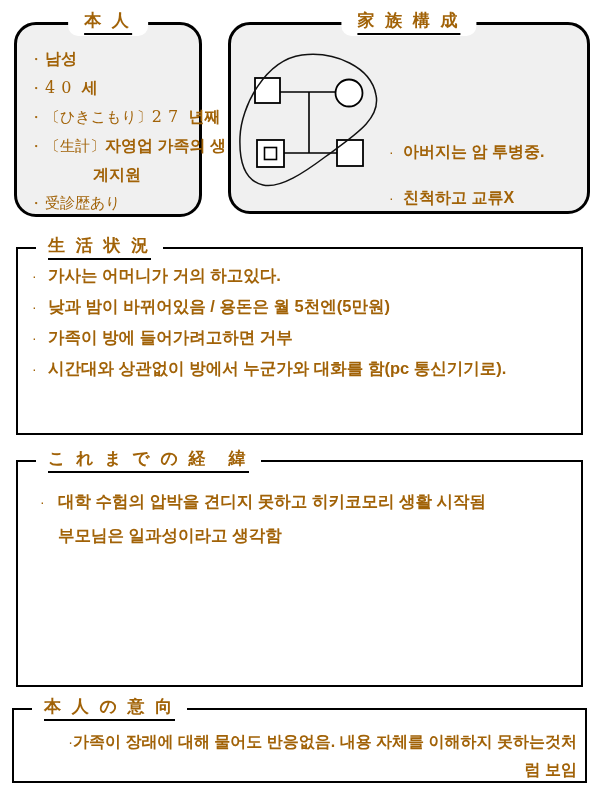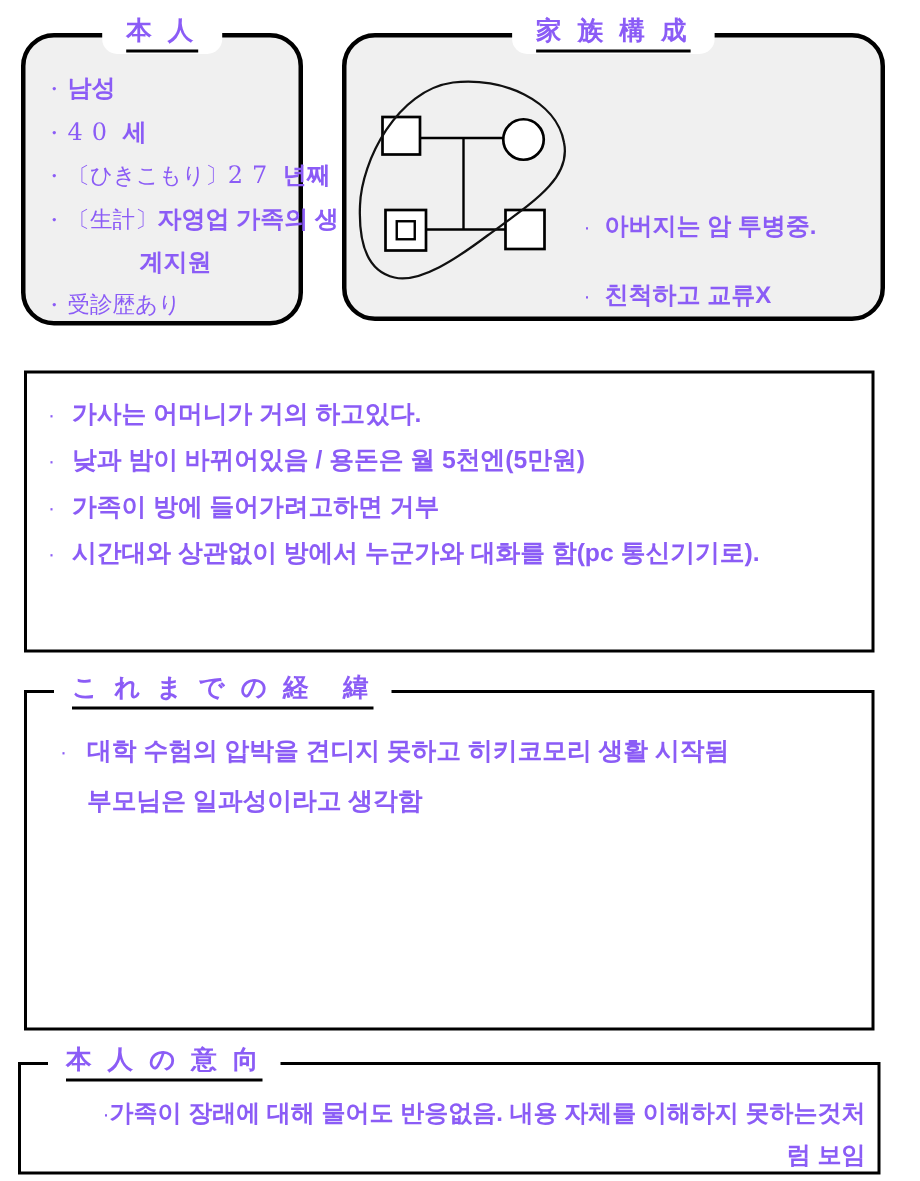--- a/index.html
+++ b/index.html
@@ -1,17 +1,17 @@
 <!DOCTYPE html>
 <html><head>
 <meta charset="utf-8">
 <style>
   html,body{margin:0;padding:0;background:#ffffff;}
   .page{position:relative;width:613px;height:787px;background:#ffffff;
-        font-family:"Liberation Sans",sans-serif;color:#8b5cf6;overflow:hidden;}
+        font-family:"Liberation Sans",sans-serif;color:#a16207;overflow:hidden;}
 
   
   .roundbox{position:absolute;background:#f0f0f0;border:3px solid #000;border-radius:22px;box-sizing:border-box;}
   .sqbox{position:absolute;background:#ffffff;border:2px solid #000;box-sizing:border-box;}
 
   
   .chip{position:absolute;background:#ffffff;font-weight:bold;font-size:17px;line-height:1.2;white-space:nowrap;z-index:3;}
   .chip-center{left:50%;transform:translateX(-50%);top:-17px;padding:3px 16px 5px;border-radius:10px;}
   .chip-left{left:18px;top:-13px;padding:0 12px 2px;}
   .chip .t{border-bottom:2px solid #000;padding-bottom:3px;letter-spacing:3px;}
@@ -101,20 +101,23 @@
 
     <div class="fam-note" style="top:112px;">
       <div><span class="b">·</span><span>아버지는 암 투병중.</span></div>
     </div>
     <div class="fam-note" style="top:158px;">
       <div><span class="b">·</span><span>친척하고 교류X</span></div>
     </div>
   </section>
 
   <section class="sqbox" style="left:16px;top:247px;width:567px;height:188px;">
+    <div class="chip chip-left">
+      <span class="t">生 活 状 況</span>
+    </div>
     <div class="box-content">
       <div class="ln">
         <span class="b">·</span><span>가사는 어머니가 거의 하고있다.</span>
       </div>
       <div class="ln">
         <span class="b">·</span><span>낮과 밤이 바뀌어있음 / 용돈은 월 5천엔(5만원)</span>
       </div>
       <div class="ln">
         <span class="b">·</span><span>가족이 방에 들어가려고하면 거부</span>
       </div>

